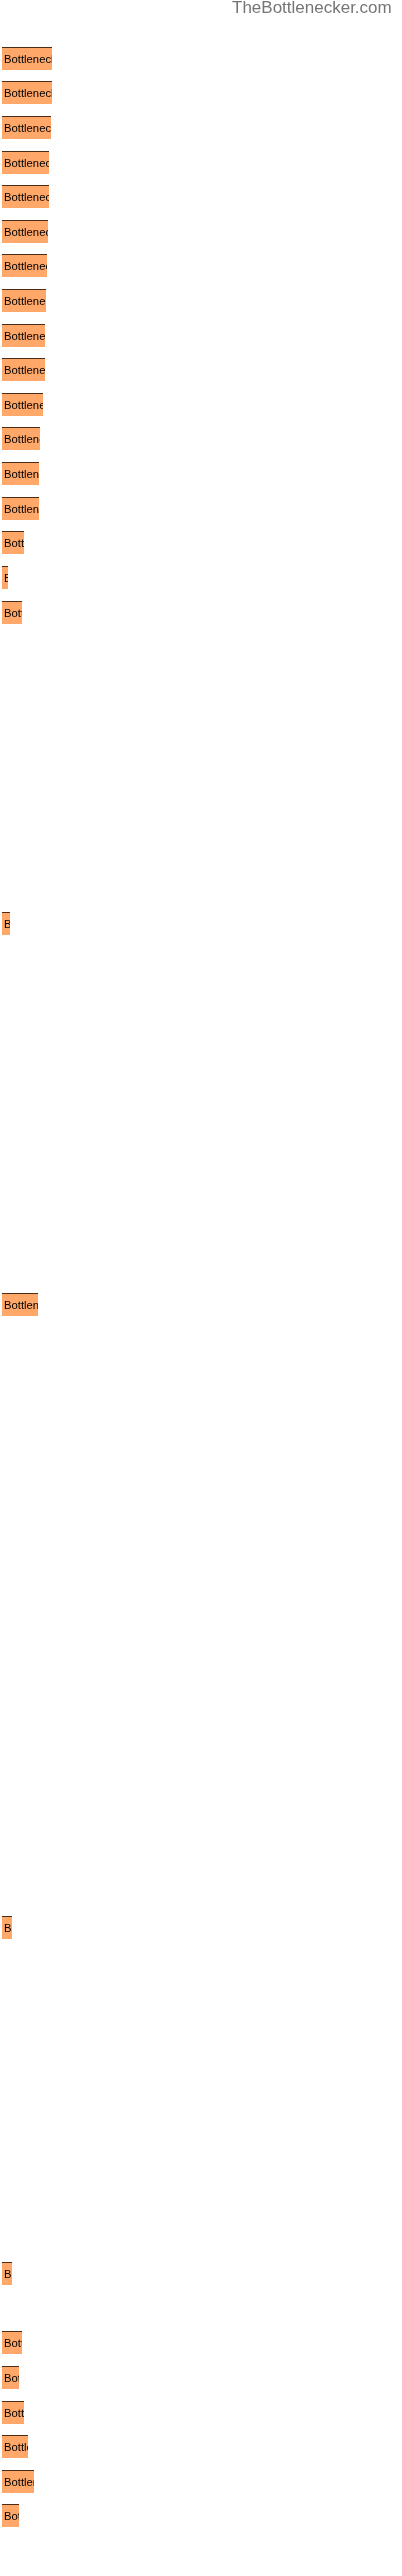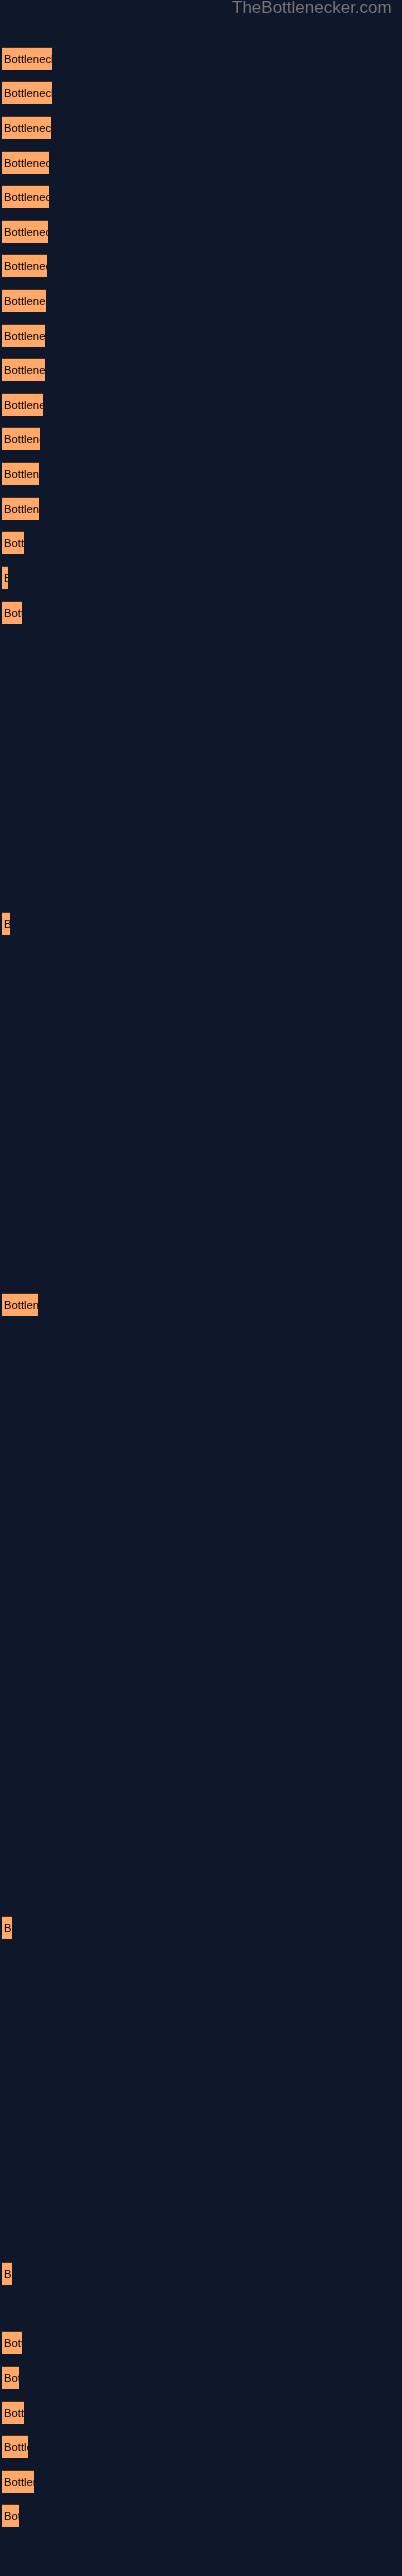--- a/index.html
+++ b/index.html
@@ -12,21 +12,21 @@
     height: 2576px;
     position: relative;
     overflow: hidden;
     font-family: "Liberation Sans", sans-serif;
   }
   #chart-root {
     position: absolute;
     left: 0; top: 0;
     width: 403px;
     height: 2576px;
-    background: #0f172a;
+    background: #ffffff;
   }
   #watermark {
     position: absolute;
     right: 11.3px;
     top: -1.6px;
     color: #757575;
     font-size: 17px;
     font-family: "Liberation Sans", sans-serif;
     letter-spacing: 0px;
     white-space: nowrap;

